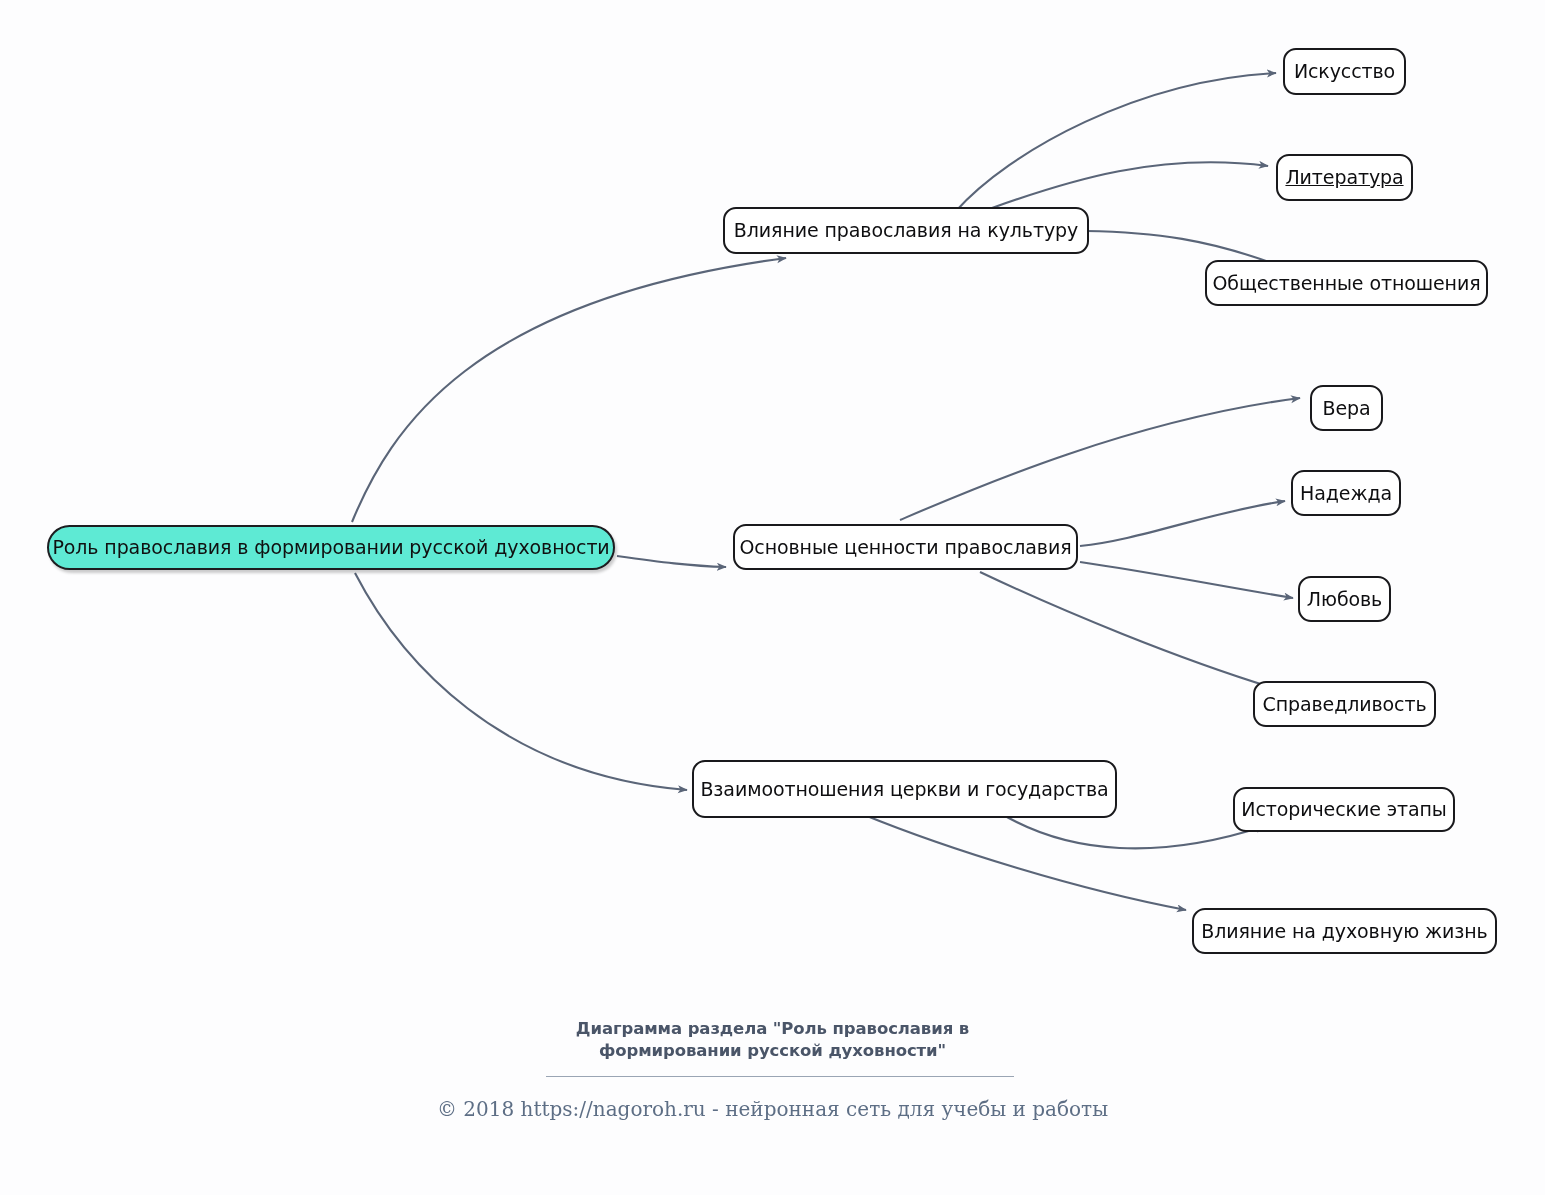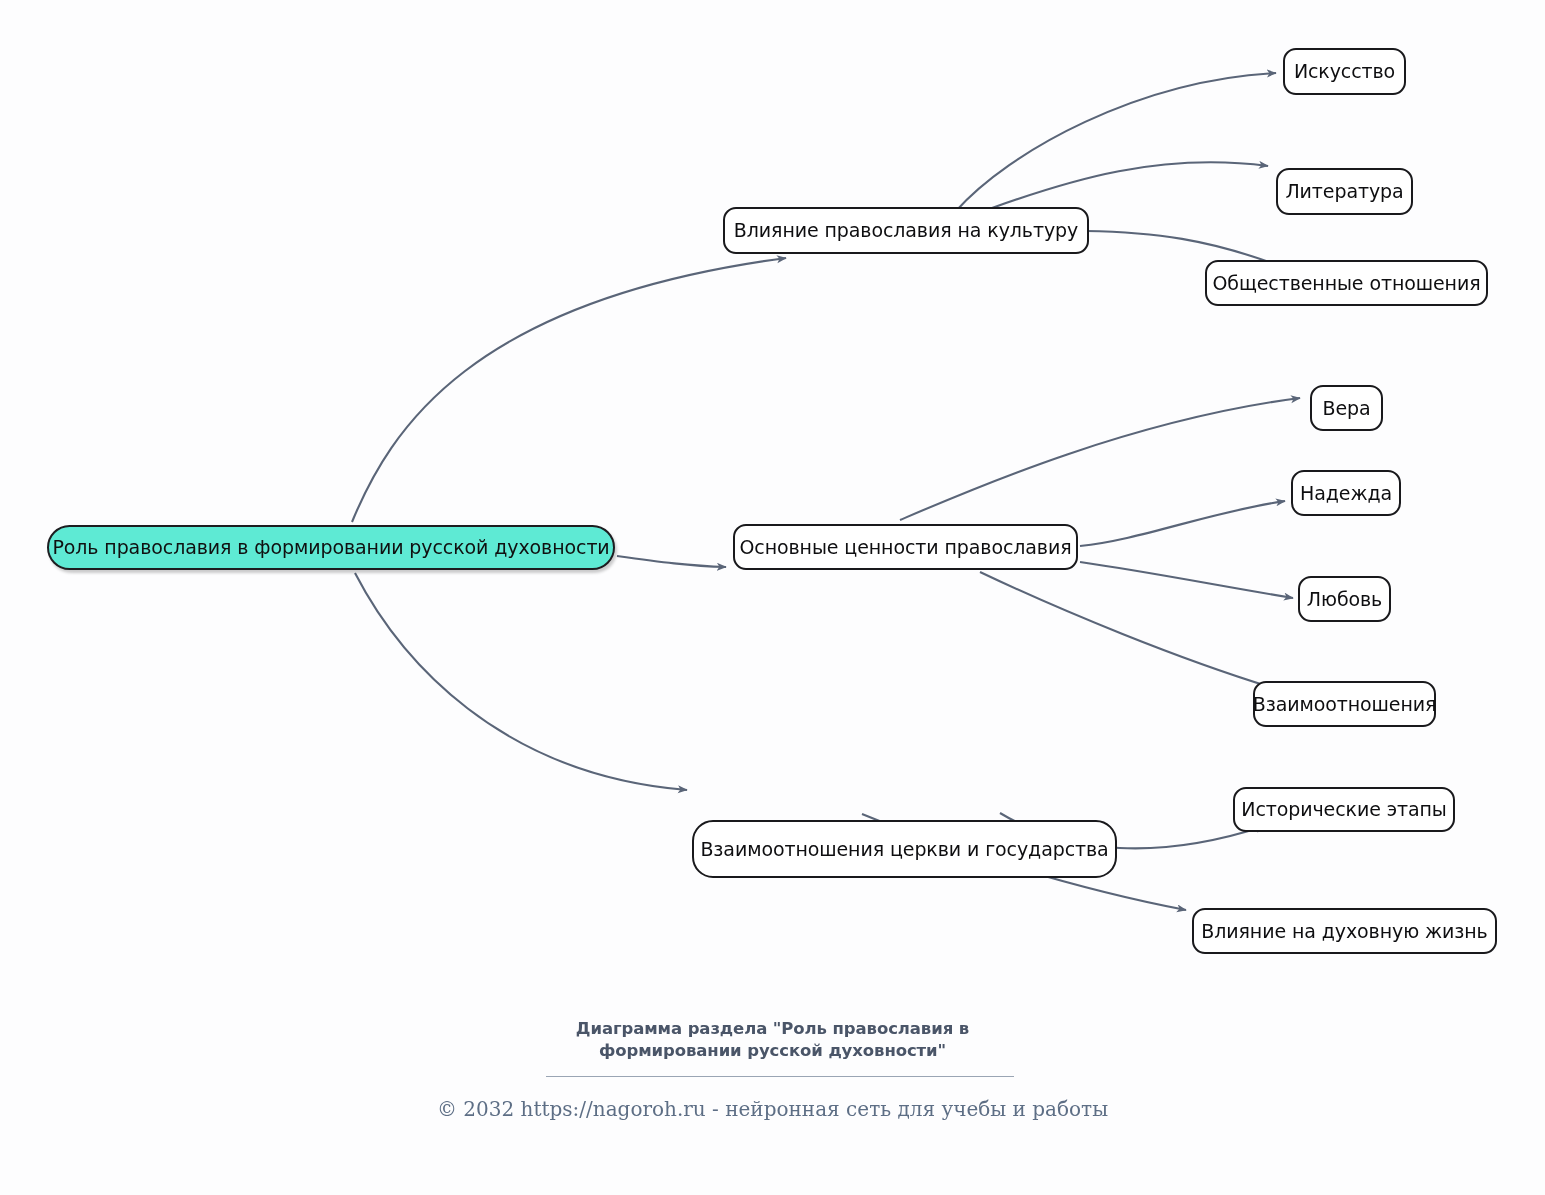--- a/index.html
+++ b/index.html
@@ -120,54 +120,54 @@
   <div class="node root" style="left:47px; top:525px; width:568px; height:45px;">
     <span class="node-label">Роль православия в формировании русской духовности</span>
   </div>
 
   <div class="node" style="left:723px; top:207px; width:366px; height:47px;">
     <span class="node-label">Влияние православия на культуру</span>
   </div>
   <div class="node" style="left:1283px; top:48px; width:123px; height:47px;">
     <span class="node-label">Искусство</span>
   </div>
-  <div class="node" style="left:1276px; top:168px; width:137px; height:47px;">
+  <div class="node" style="left:1276px; top:154px; width:137px; height:47px;text-decoration:underline;">
     <span class="node-label">Литература</span>
   </div>
   <div class="node" style="left:1205px; top:260px; width:283px; height:46px;">
     <span class="node-label">Общественные отношения</span>
   </div>
 
   <div class="node" style="left:733px; top:524px; width:345px; height:46px;">
     <span class="node-label">Основные ценности православия</span>
   </div>
   <div class="node" style="left:1310px; top:365px; width:73px; height:46px;margin-top:20px;">
     <span class="node-label">Вера</span>
   </div>
   <div class="node" style="left:1291px; top:470px; width:110px; height:46px;">
     <span class="node-label">Надежда</span>
   </div>
   <div class="node" style="left:1298px; top:576px; width:93px; height:46px;">
     <span class="node-label">Любовь</span>
   </div>
   <div class="node" style="left:1253px; top:681px; width:183px; height:46px;">
-    <span class="node-label">Взаимоотношения</span>
+    <span class="node-label">Справедливость</span>
   </div>
 
-  <div class="node" style="left:692px; top:820px; width:425px; height:58px;border-radius:21px;">
+  <div class="node" style="left:692px; top:760px; width:425px; height:58px;">
     <span class="node-label">Взаимоотношения церкви и государства</span>
   </div>
   <div class="node" style="left:1233px; top:787px; width:222px; height:45px;">
     <span class="node-label">Исторические этапы</span>
   </div>
   <div class="node" style="left:1192px; top:908px; width:305px; height:46px;">
     <span class="node-label">Влияние на духовную жизнь</span>
   </div>
 
   <div id="caption">
     <div>Диаграмма раздела "Роль православия в</div>
     <div>формировании русской духовности"</div>
   </div>
   <div id="caption-rule"></div>
 
-  <div id="footer">© 2032 https://nagoroh.ru - нейронная сеть для учебы и работы</div>
+  <div id="footer">© 2018 https://nagoroh.ru - нейронная сеть для учебы и работы</div>
 
 </div>
 
 </body></html>

